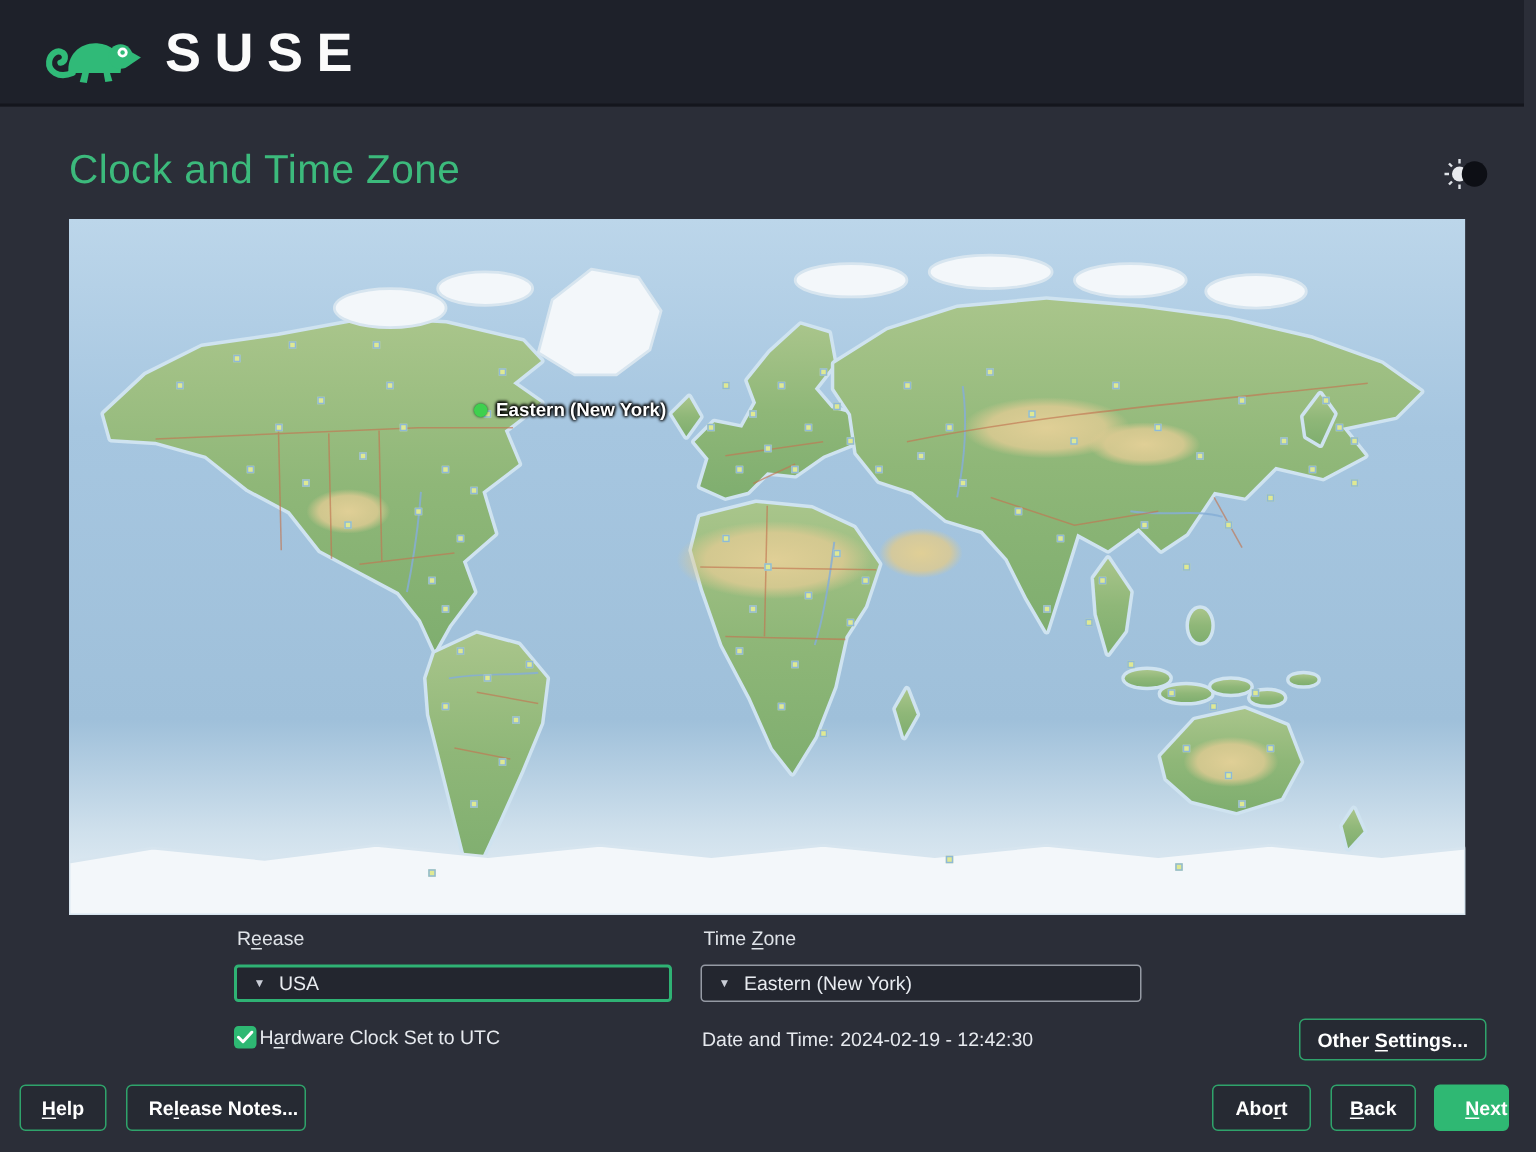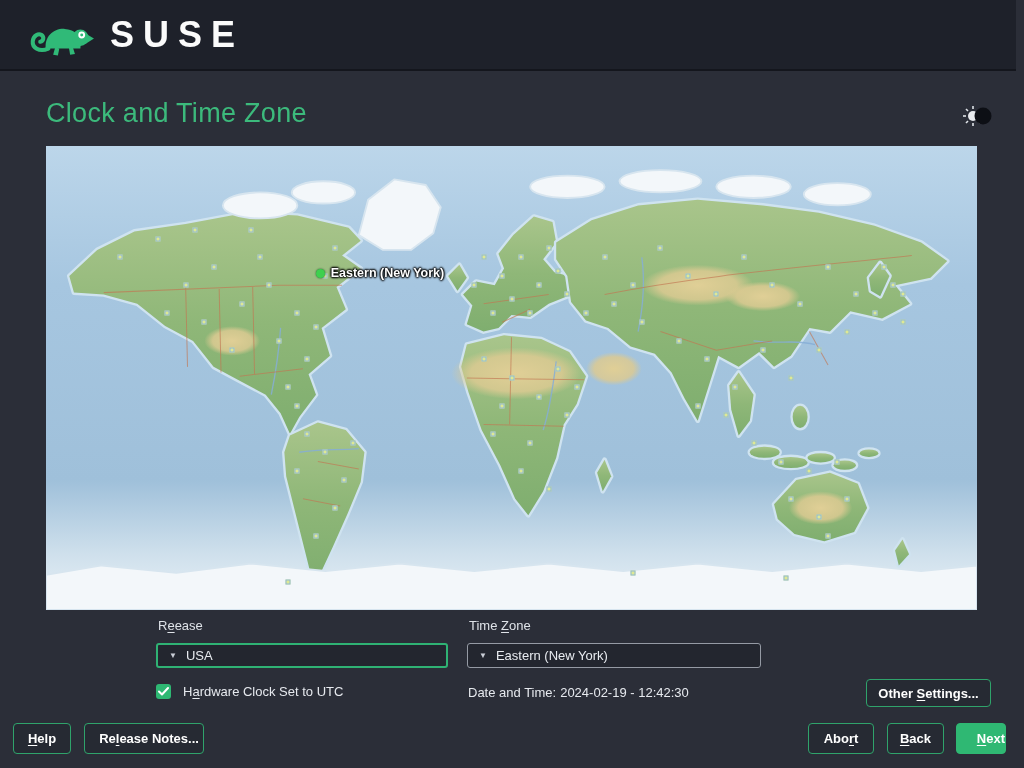--- a/index.html
+++ b/index.html
@@ -33,21 +33,21 @@
   
   .field-label { position:absolute; font-size:13px; color:#dfe3e8; }
   .mn { text-decoration:underline; text-underline-offset:2px; }
   .combo { position:absolute; height:25px; background:#23262f; border-radius:3px;
     display:flex; align-items:center; font-size:13px; color:#e8ebf0; cursor:pointer; }
   .combo .arrow { font-size:8px; color:#c9cdd6; margin:0 9px 0 11px; }
   .combo-region { left:156px; top:643px; width:292px; border:2px solid #2fb274; }
   .combo-tz { left:467px; top:643px; width:294px; border:1px solid #959aa4; }
 
   .checkbox-row { position:absolute; left:156px; top:684px; display:flex; align-items:center;
-    gap:12px; cursor:pointer; }
+    gap:2px; cursor:pointer; }
   .checkbox-box { width:15px; height:15px; border-radius:3px; background:#2eb873;
     display:flex; align-items:center; justify-content:center; }
   .checkbox-label { font-size:13px; color:#e6e9ee; }
 
   .datetime-row { position:absolute; left:468px; top:685px; font-size:13px; color:#e6e9ee; }
   .datetime-row .val { margin-left:4px; }
 
   .btn { background:#262a33; border:1px solid #2fa36b; border-radius:4px; color:#ffffff;
     font-weight:bold; font-size:13px; font-family:"Liberation Sans", sans-serif;
     display:inline-flex; align-items:center; justify-content:center; cursor:pointer; }

